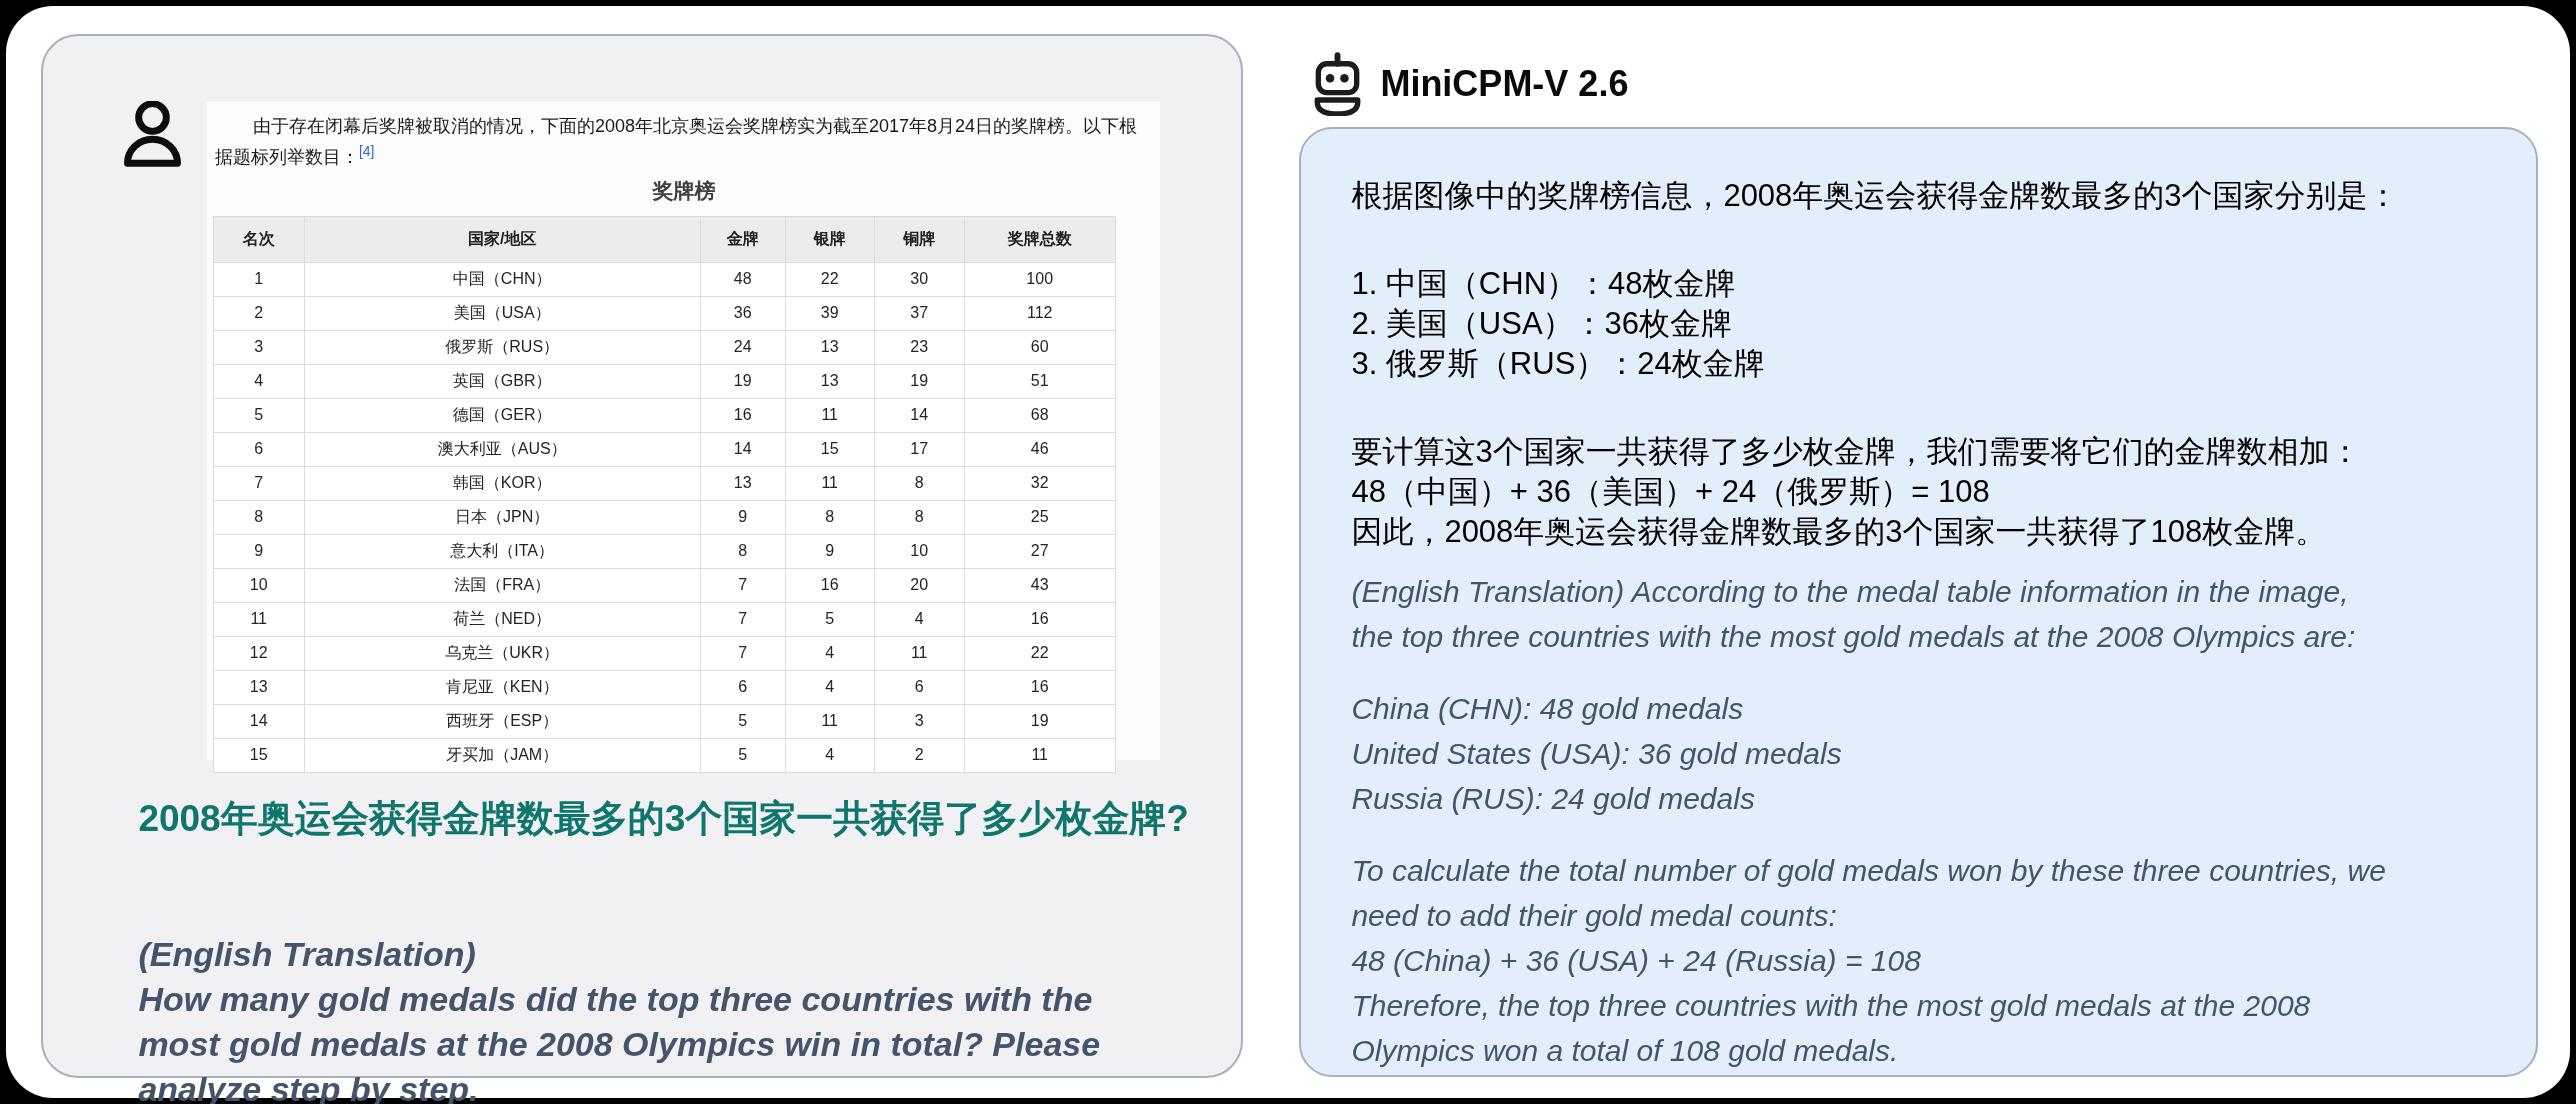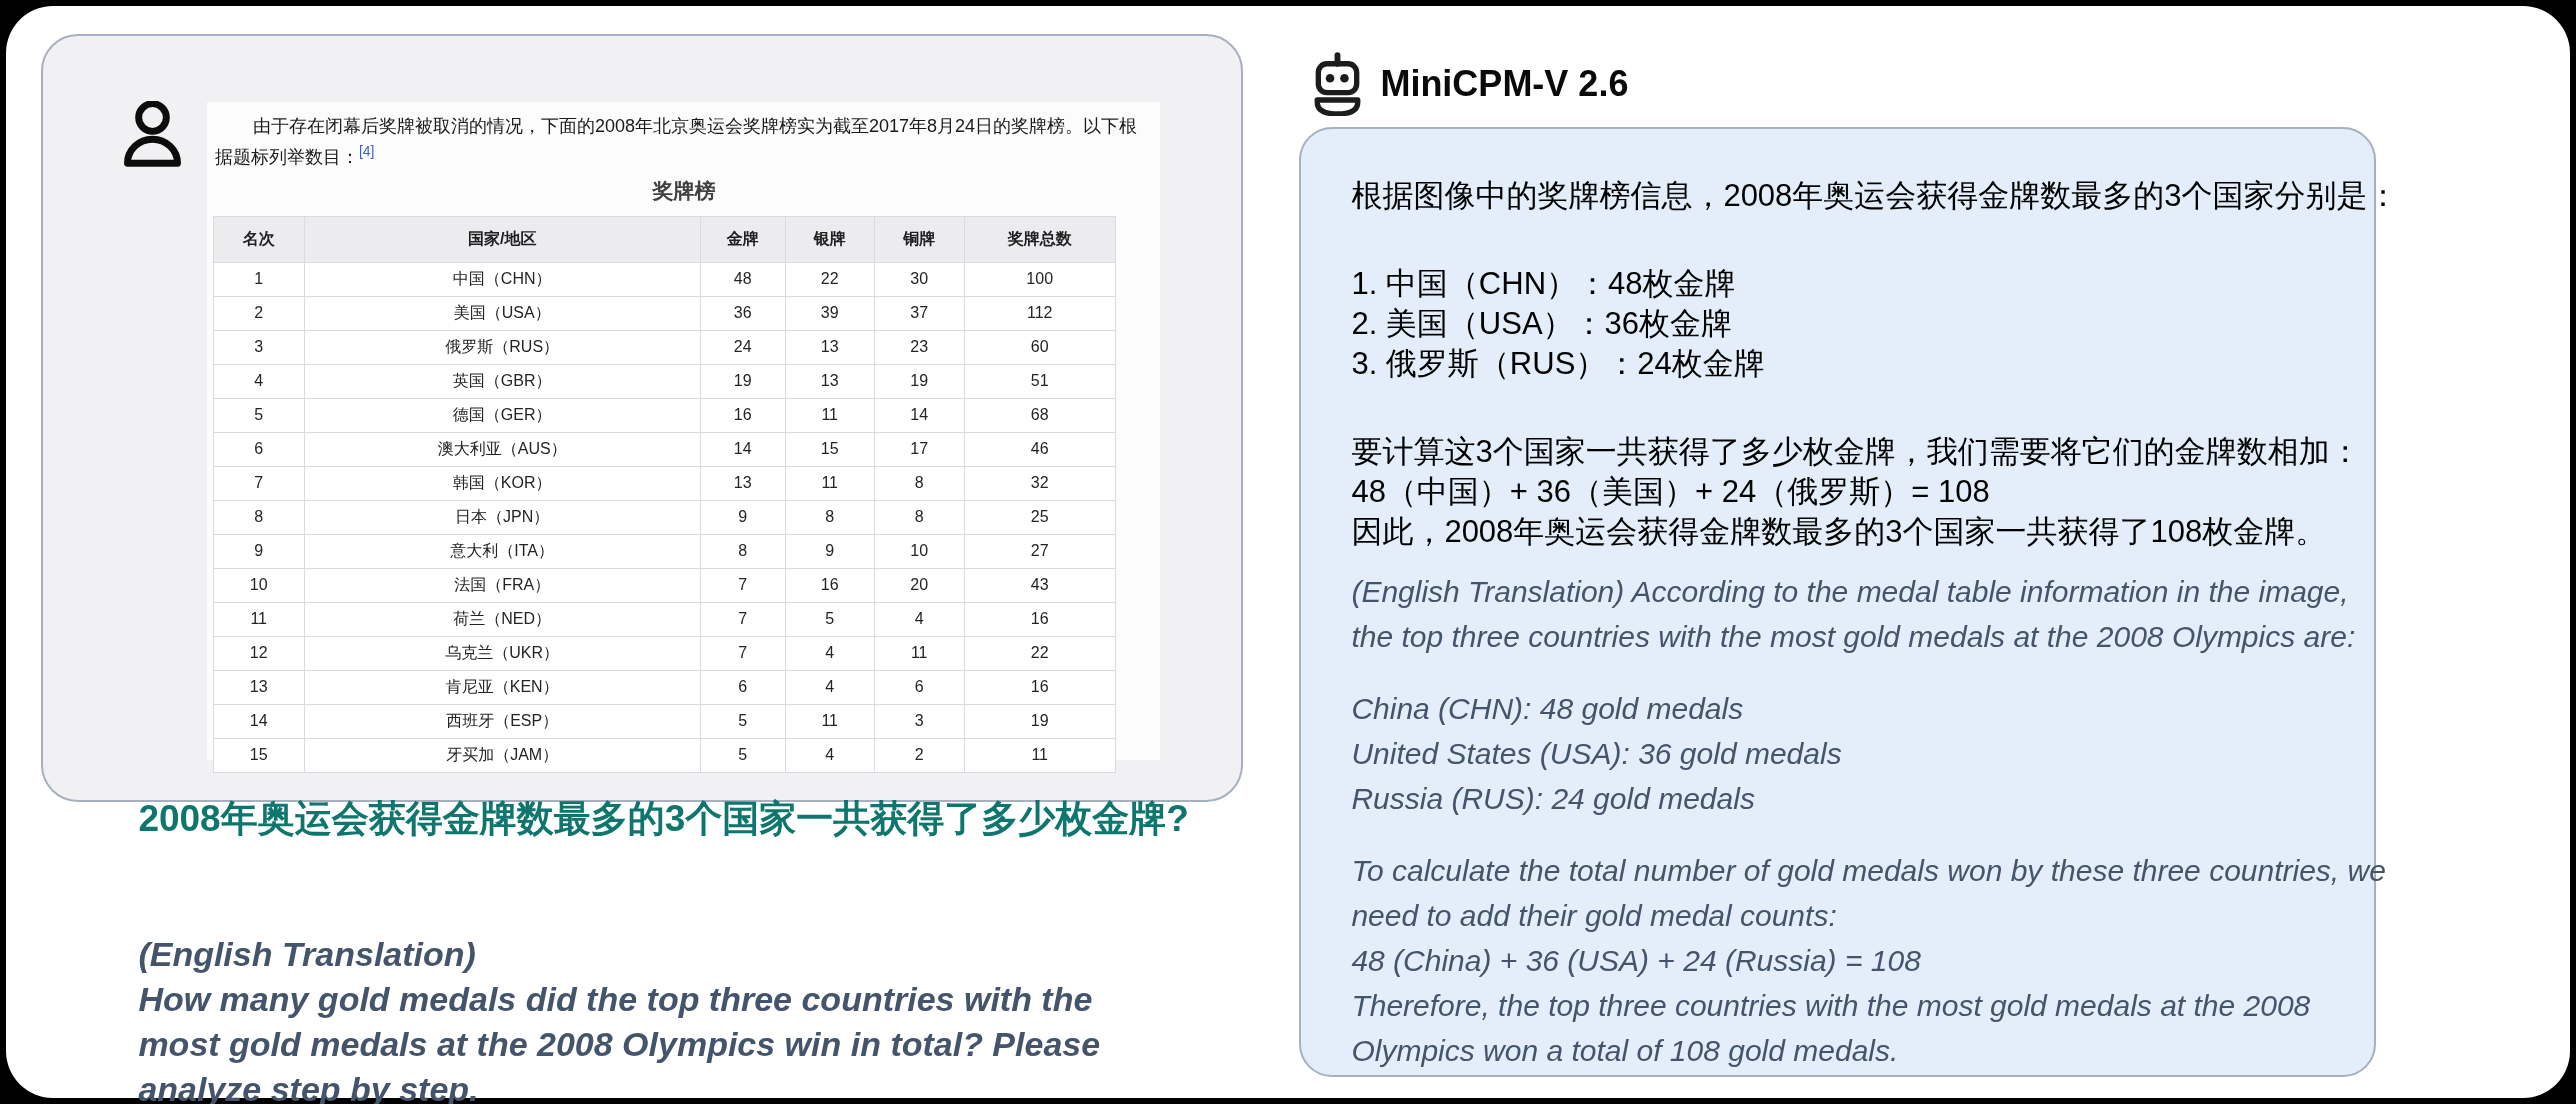--- a/index.html
+++ b/index.html
@@ -2,21 +2,21 @@
 <html style="font-size:8.5px"><head>
 <meta charset="utf-8">
 <style>
   html,body{margin:0;padding:0;background:#000;}
   .canvas{position:relative;width:2576px;height:1104px;background:#000;overflow:hidden;
           font-family:"Liberation Sans",sans-serif;}
   .page{position:absolute;left:6.4px;top:6.4px;right:6.4px;bottom:6.4px;background:#ffffff;
         border-radius:47px;}
 
   
-  .user-card{position:absolute;left:35px;top:28px;width:1202px;height:768px;
+  .user-card{position:absolute;left:35px;top:28px;width:1202px;height:1044px;
              background:#f1f1f3;border:2.7px solid #a7b0bf;border-radius:37px;box-sizing:border-box;}
   .user-icon{position:absolute;left:79px;top:65px;}
 
   .shot{position:absolute;left:164px;top:66px;width:953px;height:658px;background:#fcfcfd;}
   .shot-intro{margin:0;padding:8.5px 11.8px 0 7.5px;font-size:18px;line-height:31px;color:#1a1a1a;
               text-indent:38px;}
   .cite{color:#3366cc;font-size:14px;vertical-align:super;line-height:0;text-decoration:none;}
   .shot-title{margin:4px 0 0 0;font-size:21px;font-weight:700;text-align:center;color:#404040;}
   table.medal{margin:10.7px 0 0 5.3px;border-collapse:collapse;width:896px;font-size:16px;color:#242424;
               table-layout:fixed;}
@@ -34,21 +34,21 @@
         line-height:69px;color:#0f766e;}
   .q-en{position:absolute;left:95px;top:896px;font-size:34px;font-weight:700;font-style:italic;
         line-height:45px;color:#44546a;}
   .q-zh div,.q-en div{white-space:nowrap;}
 
   
   .robot-icon{position:absolute;left:1308px;top:45px;}
   .model-name{position:absolute;left:1374px;top:57px;font-size:36px;font-weight:800;color:#0a0a0a;
               white-space:nowrap;}
 
-  .bubble{position:absolute;left:1293px;top:121px;width:1077px;height:950px;background:#e3eefa;
+  .bubble{position:absolute;left:1293px;top:121px;width:1239px;height:950px;background:#e3eefa;
           border:2.7px solid #a7b0bf;border-radius:33px;box-sizing:border-box;}
   .bubble-inner{padding:47px 43px 0 50px;}
   .zh-block{font-size:31px;line-height:40px;color:#000;}
   .zh-block .para{margin-bottom:48px;}
   .zh-block .para:last-child{margin-bottom:0;}
   .en-block{margin-top:17px;font-size:30px;line-height:45px;font-style:italic;color:#44546a;}
   .en-block .para{margin-bottom:27px;}
   .en-block .para:last-child{margin-bottom:0;}
   .para div{white-space:nowrap;}
 </style>

